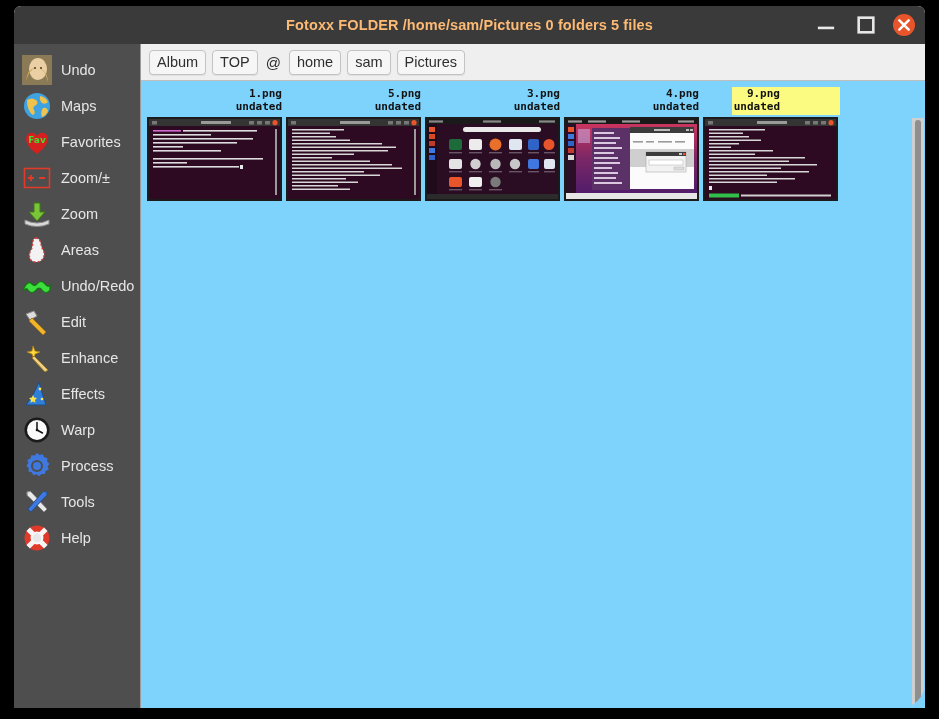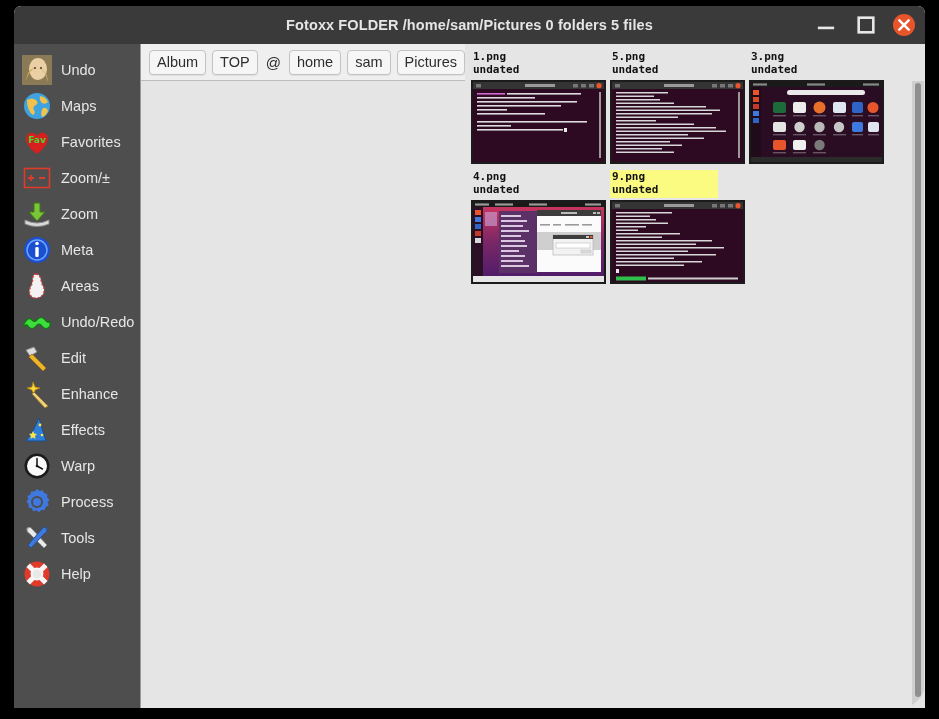--- a/index.html
+++ b/index.html
@@ -6,43 +6,43 @@
   body{width:939px;height:719px;overflow:hidden;font-family:"Liberation Sans",sans-serif;}
 
   .window{position:absolute;left:14px;top:6px;width:911px;height:702px;
           background:#cfcfcf;border-radius:7px 7px 0 0;overflow:hidden;
           display:flex;flex-direction:column;}
 
   
   .titlebar{height:38px;background:#3a3a3a;border-radius:7px 7px 0 0;
             position:relative;flex:0 0 38px;}
   .title-text{position:absolute;left:0;right:0;top:0;height:38px;line-height:38px;
-              text-align:center;color:#e5e5e5;font-size:14.5px;font-weight:bold;
+              text-align:center;color:#fdba74;font-size:14.5px;font-weight:bold;
               letter-spacing:.1px;}
   .winbtns{position:absolute;right:10px;top:0;height:38px;display:flex;
            align-items:center;gap:14px;}
   .wb{width:26px;height:26px;display:flex;align-items:center;justify-content:center;
       color:#e8e8e8;}
   .wb svg{display:block;}
   .wb.close{background:#e8552b;border-radius:50%;width:22px;height:22px;}
 
   
   .body{flex:1 1 auto;display:flex;min-height:0;}
 
   
   .sidebar{width:126px;flex:0 0 126px;background:#4e4e4e;padding:8px 0 0 0;
            display:flex;flex-direction:column;}
   .sb-item{height:36px;display:flex;align-items:center;padding-left:8px;gap:9px;cursor:default;}
   .sb-icon{width:30px;height:30px;flex:0 0 30px;position:relative;}
   .sb-icon svg{display:block;width:30px;height:30px;}
   .sb-label{color:#e6e6e6;font-size:14.5px;white-space:nowrap;}
 
   
-  .content{flex:1 1 auto;display:flex;flex-direction:row;background:#e5e5e5;min-width:0;
-           border-left:1px solid #9a9a9a;position:relative;}
+  .content{flex:1 1 auto;display:flex;flex-direction:column;background:#7dd3fc;min-width:0;
+           border-left:1px solid #9a9a9a;position:relative;text-align:right;}
 
   .breadcrumb{flex:0 0 36px;height:36px;background:#efefef;display:flex;align-items:center;
               gap:6px;padding:0 0 0 8px;border-bottom:1px solid #bdbdbd;}
   .crumb{background:#f6f6f6;border:1px solid #c3c3c3;border-radius:4px;
          padding:2px 7px 3px;font-size:14.5px;color:#2e2e2e;line-height:18px;
          box-shadow:0 1px 1px rgba(0,0,0,.07);cursor:default;}
   .at{font-size:15px;color:#2e2e2e;padding:0 2px;}
 
   .gallery{flex:1 1 auto;overflow:hidden;position:relative;padding:6px 0 0 4px;border-radius:25px;}
   .grid{display:flex;flex-wrap:wrap;align-content:flex-start;}
@@ -141,31 +141,20 @@
       <div class="sb-item">
         <span class="sb-icon">
           <svg viewBox="0 0 30 30">
               <path d="M12 4 h6 v9 h5 l-8 9 l-8 -9 h5z" fill="#7ac43a" stroke="#3c7a10" stroke-width="1"></path>
               <path d="M3 21 q12 6 24 0 l0 4 q-12 5-24 0z" fill="#d9d9d9" stroke="#8a8a8a" stroke-width="1"></path>
             </svg>
         </span>
         <span class="sb-label">Zoom</span>
       </div>
 
-      <div class="sb-item">
-        <span class="sb-icon">
-          <svg viewBox="0 0 30 30">
-              <circle cx="15" cy="15" r="13" fill="#1a4fd0"></circle>
-              <circle cx="15" cy="15" r="10" fill="none" stroke="#6fa3ff" stroke-width="1.5"></circle>
-              <circle cx="15" cy="8.5" r="1.8" fill="#fff"></circle>
-              <rect x="13.3" y="12" width="3.4" height="10" rx="1.2" fill="#fff"></rect>
-            </svg>
-        </span>
-        <span class="sb-label">Meta</span>
-      </div>
 
       <div class="sb-item">
         <span class="sb-icon">
           <svg viewBox="0 0 30 30">
               <path d="M14 3 C20 4 18 10 21 15 C24 20 21 27 14 27 C7 27 6 20 9 15 C12 10 9 4 14 3z" fill="#f2f2f2" stroke="#e03a3a" stroke-width="1.4" stroke-dasharray="2 2"></path>
             </svg>
         </span>
         <span class="sb-label">Areas</span>
       </div>
 

